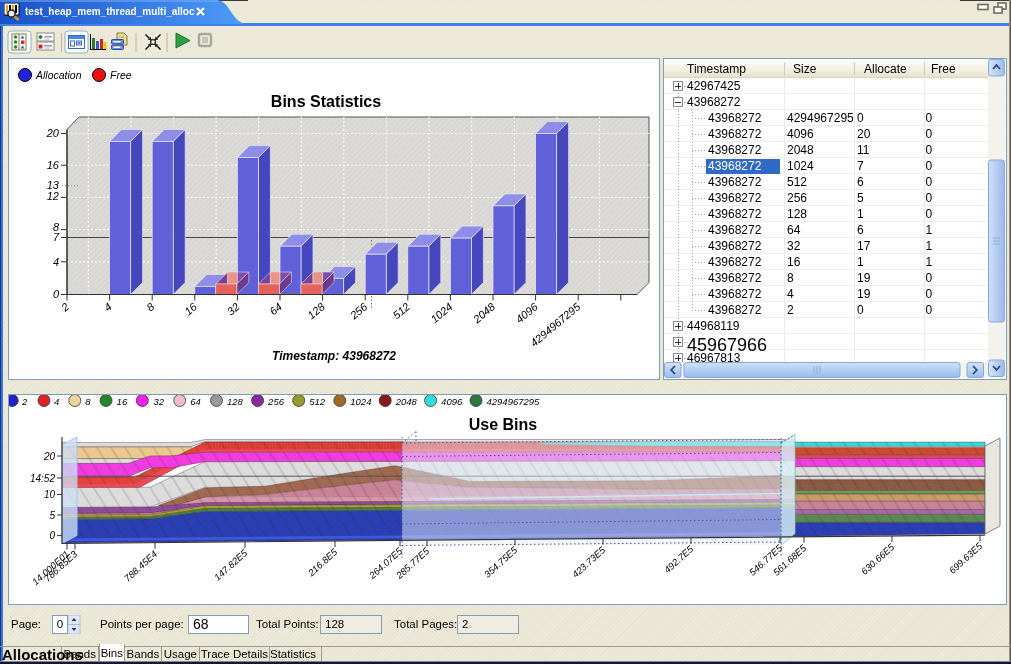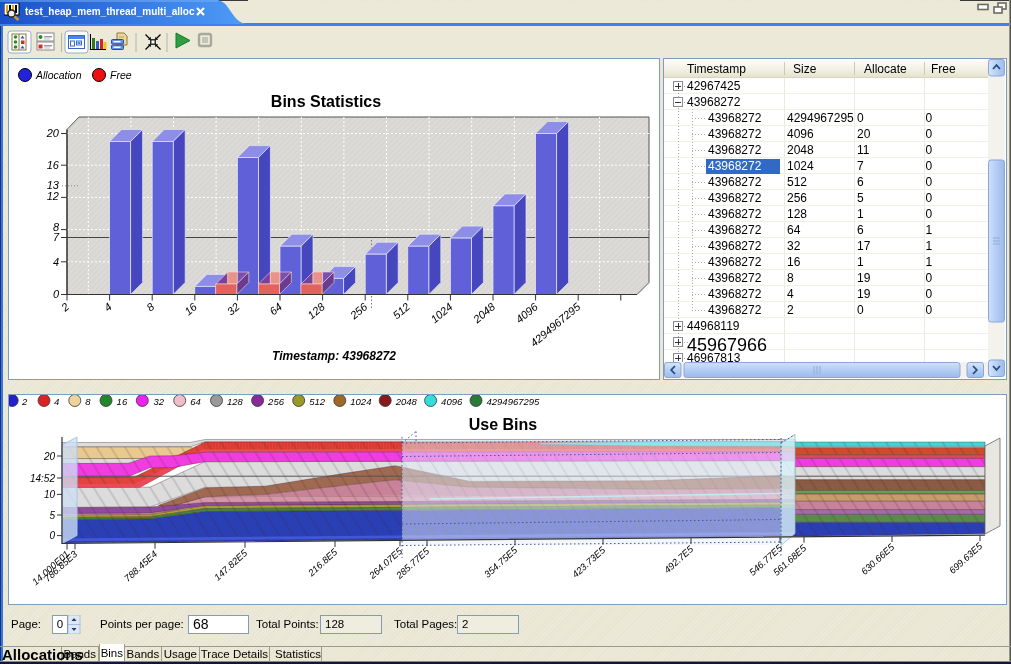--- a/index.html
+++ b/index.html
@@ -639,14 +639,14 @@
 <div class="abs" style="left:457px;top:615px;width:62px;height:19px;background:#efede0;border:1px solid #7F9DB9;box-sizing:border-box;font-size:11.5px;line-height:17px;padding-left:4px;">2</div>
 
 <div class="abs" style="left:0;top:646px;width:1011px;height:1px;background:#9c9a8a;"></div>
 <div id="btabs">
 <div class="abs" style="left:2px;top:647px;width:59.5px;height:14px;border-right:1px solid #9c9a8a;box-sizing:border-box;font-size:15px;text-align:right;line-height:15px;font-weight:bold;">Allocations</div>
 <div class="abs" style="left:61.5px;top:647px;width:37.400000000000006px;height:14px;border-right:1px solid #9c9a8a;box-sizing:border-box;font-size:11.5px;text-align:center;line-height:15px;">Bands</div>
 <div class="abs" style="left:98.9px;top:644px;width:25.89999999999999px;height:17px;background:#fff;border-left:1px solid #9c9a8a;border-right:1px solid #9c9a8a;box-sizing:border-box;font-size:11.5px;text-align:center;line-height:19px;">Bins</div>
 <div class="abs" style="left:124.8px;top:647px;width:37.2px;height:14px;border-right:1px solid #9c9a8a;box-sizing:border-box;font-size:11.5px;text-align:center;line-height:15px;">Bands</div>
 <div class="abs" style="left:162px;top:647px;width:37.80000000000001px;height:14px;border-right:1px solid #9c9a8a;box-sizing:border-box;font-size:11.5px;text-align:center;line-height:15px;">Usage</div>
 <div class="abs" style="left:199.8px;top:647px;width:70.19999999999999px;height:14px;border-right:1px solid #9c9a8a;box-sizing:border-box;font-size:11.5px;text-align:center;line-height:15px;">Trace Details</div>
-<div class="abs" style="left:270px;top:647px;width:52px;height:14px;border-right:1px solid #9c9a8a;box-sizing:border-box;font-size:11.5px;text-align:right;line-height:15px;">Statistics</div>
+<div class="abs" style="left:270px;top:647px;width:52px;height:14px;border-right:1px solid #9c9a8a;box-sizing:border-box;font-size:11.5px;text-align:left;line-height:15px;">Statistics</div>
 </div>
 
 </body></html>

